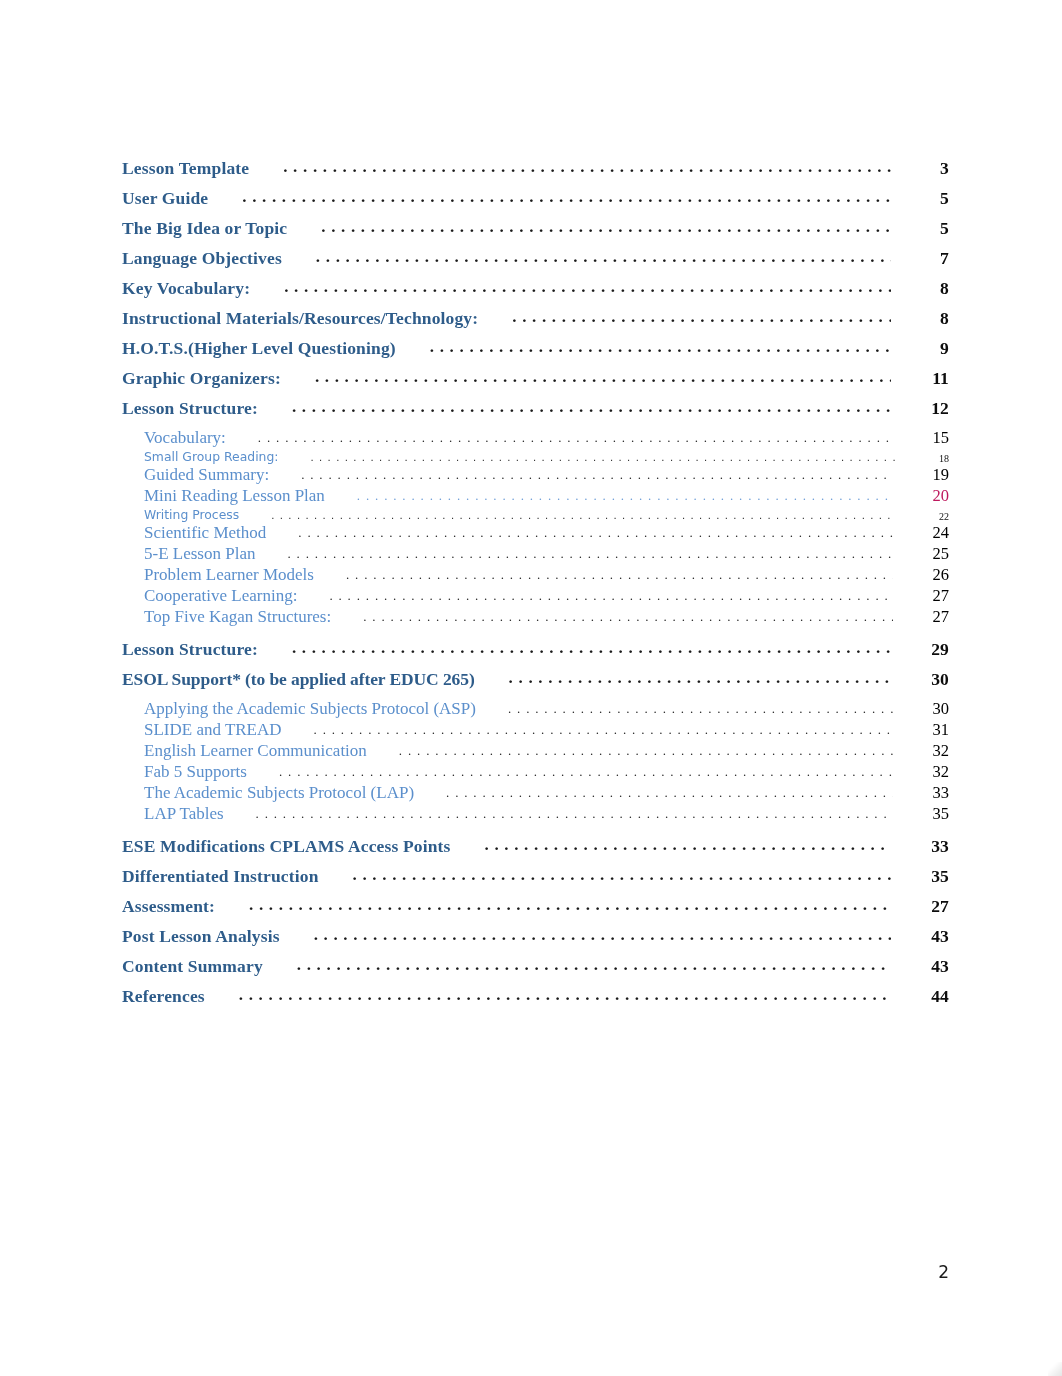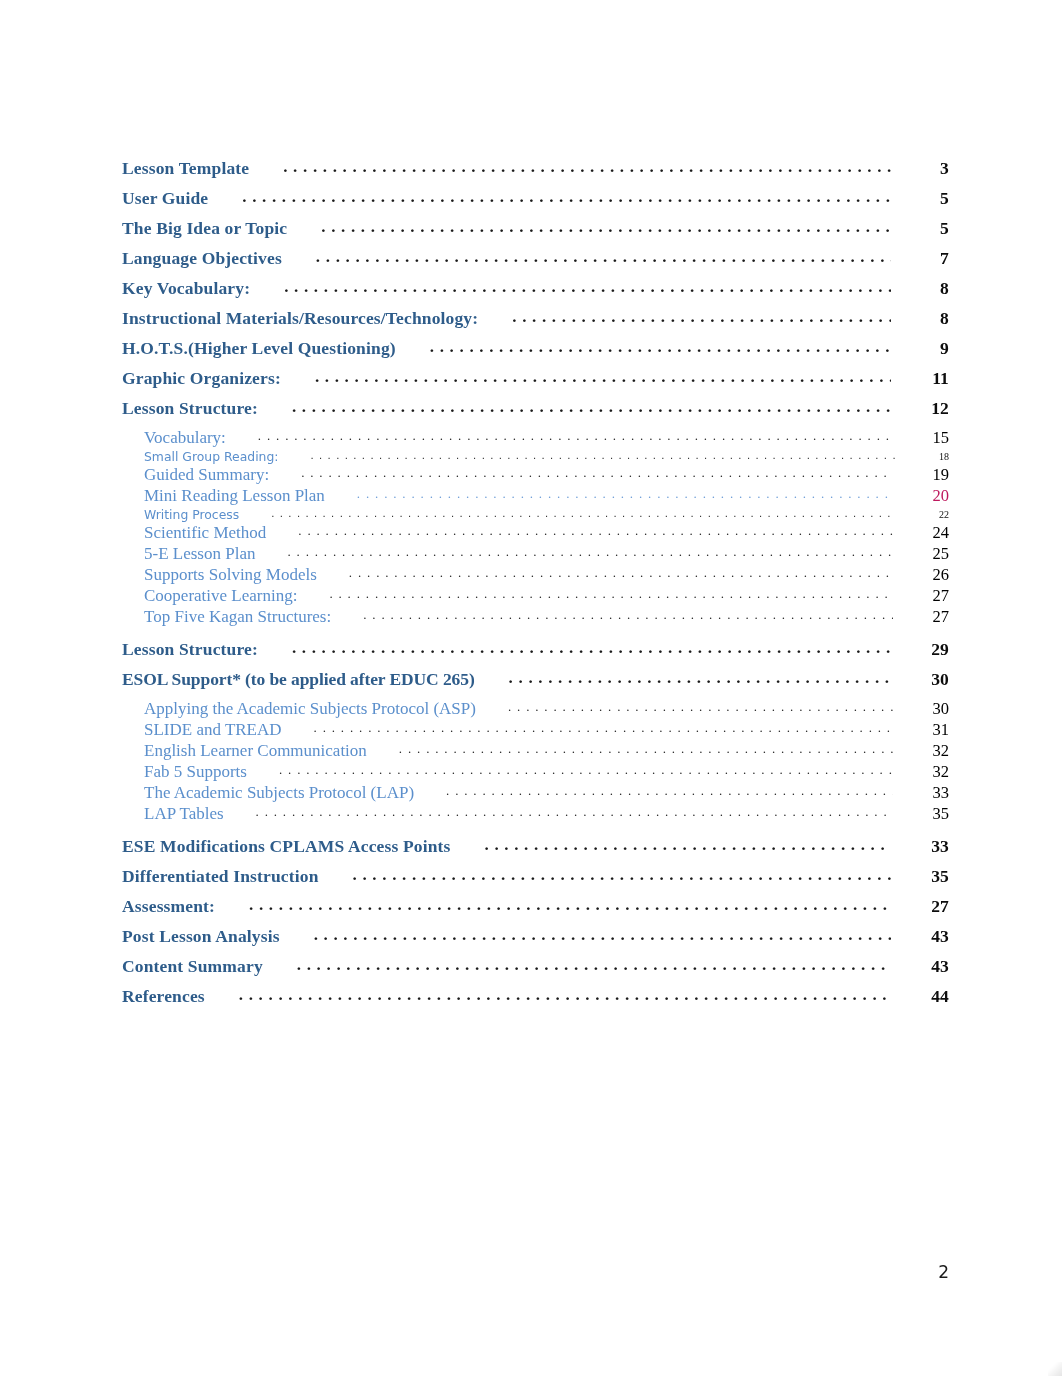--- a/index.html
+++ b/index.html
@@ -35,21 +35,21 @@
 
   .toc {
     position: absolute;
     left: 122px;
     top: 158px;
     width: 827px;
   }
 
   .toc-row {
     display: flex;
-    align-items: center;
+    align-items: flex-end;
     width: 100%;
     white-space: nowrap;
     gap: 32px;
   }
 
   .toc-label {
     flex: 0 0 auto;
   }
 
   .leader {
@@ -243,21 +243,21 @@
         <span class="toc-label">Scientific Method</span>
         <span class="leader"></span>
         <span class="pageno">24</span>
       </div>
       <div class="toc-row lvl2">
         <span class="toc-label">5-E Lesson Plan</span>
         <span class="leader"></span>
         <span class="pageno">25</span>
       </div>
       <div class="toc-row lvl2">
-        <span class="toc-label">Supports Solving Models</span>
+        <span class="toc-label">Problem Learner Models</span>
         <span class="leader"></span>
         <span class="pageno">26</span>
       </div>
       <div class="toc-row lvl2">
         <span class="toc-label">Cooperative Learning:</span>
         <span class="leader"></span>
         <span class="pageno">27</span>
       </div>
       <div class="toc-row lvl2">
         <span class="toc-label">Top Five Kagan Structures:</span>

